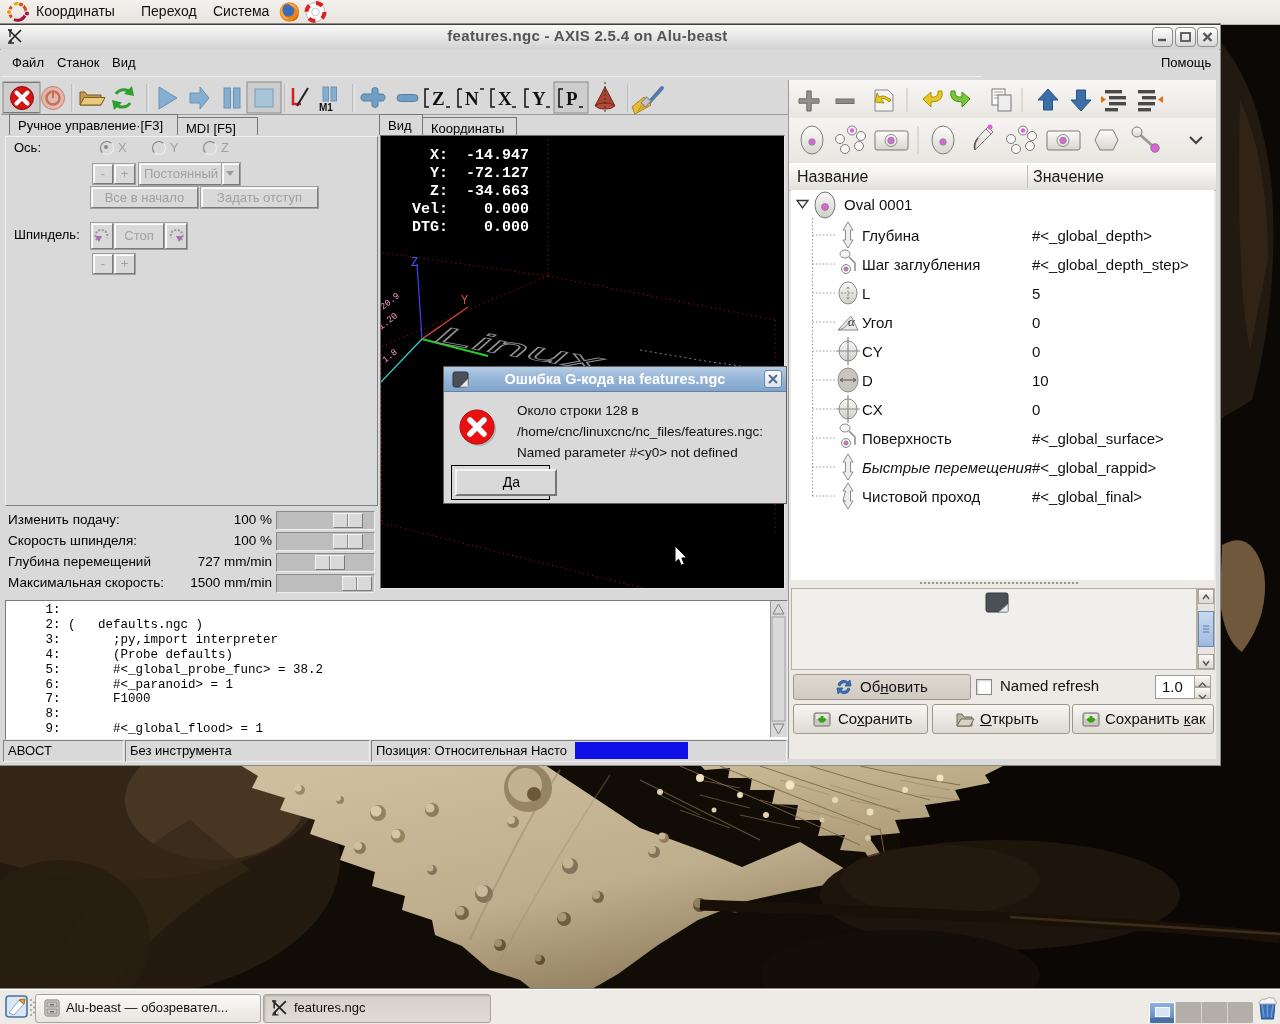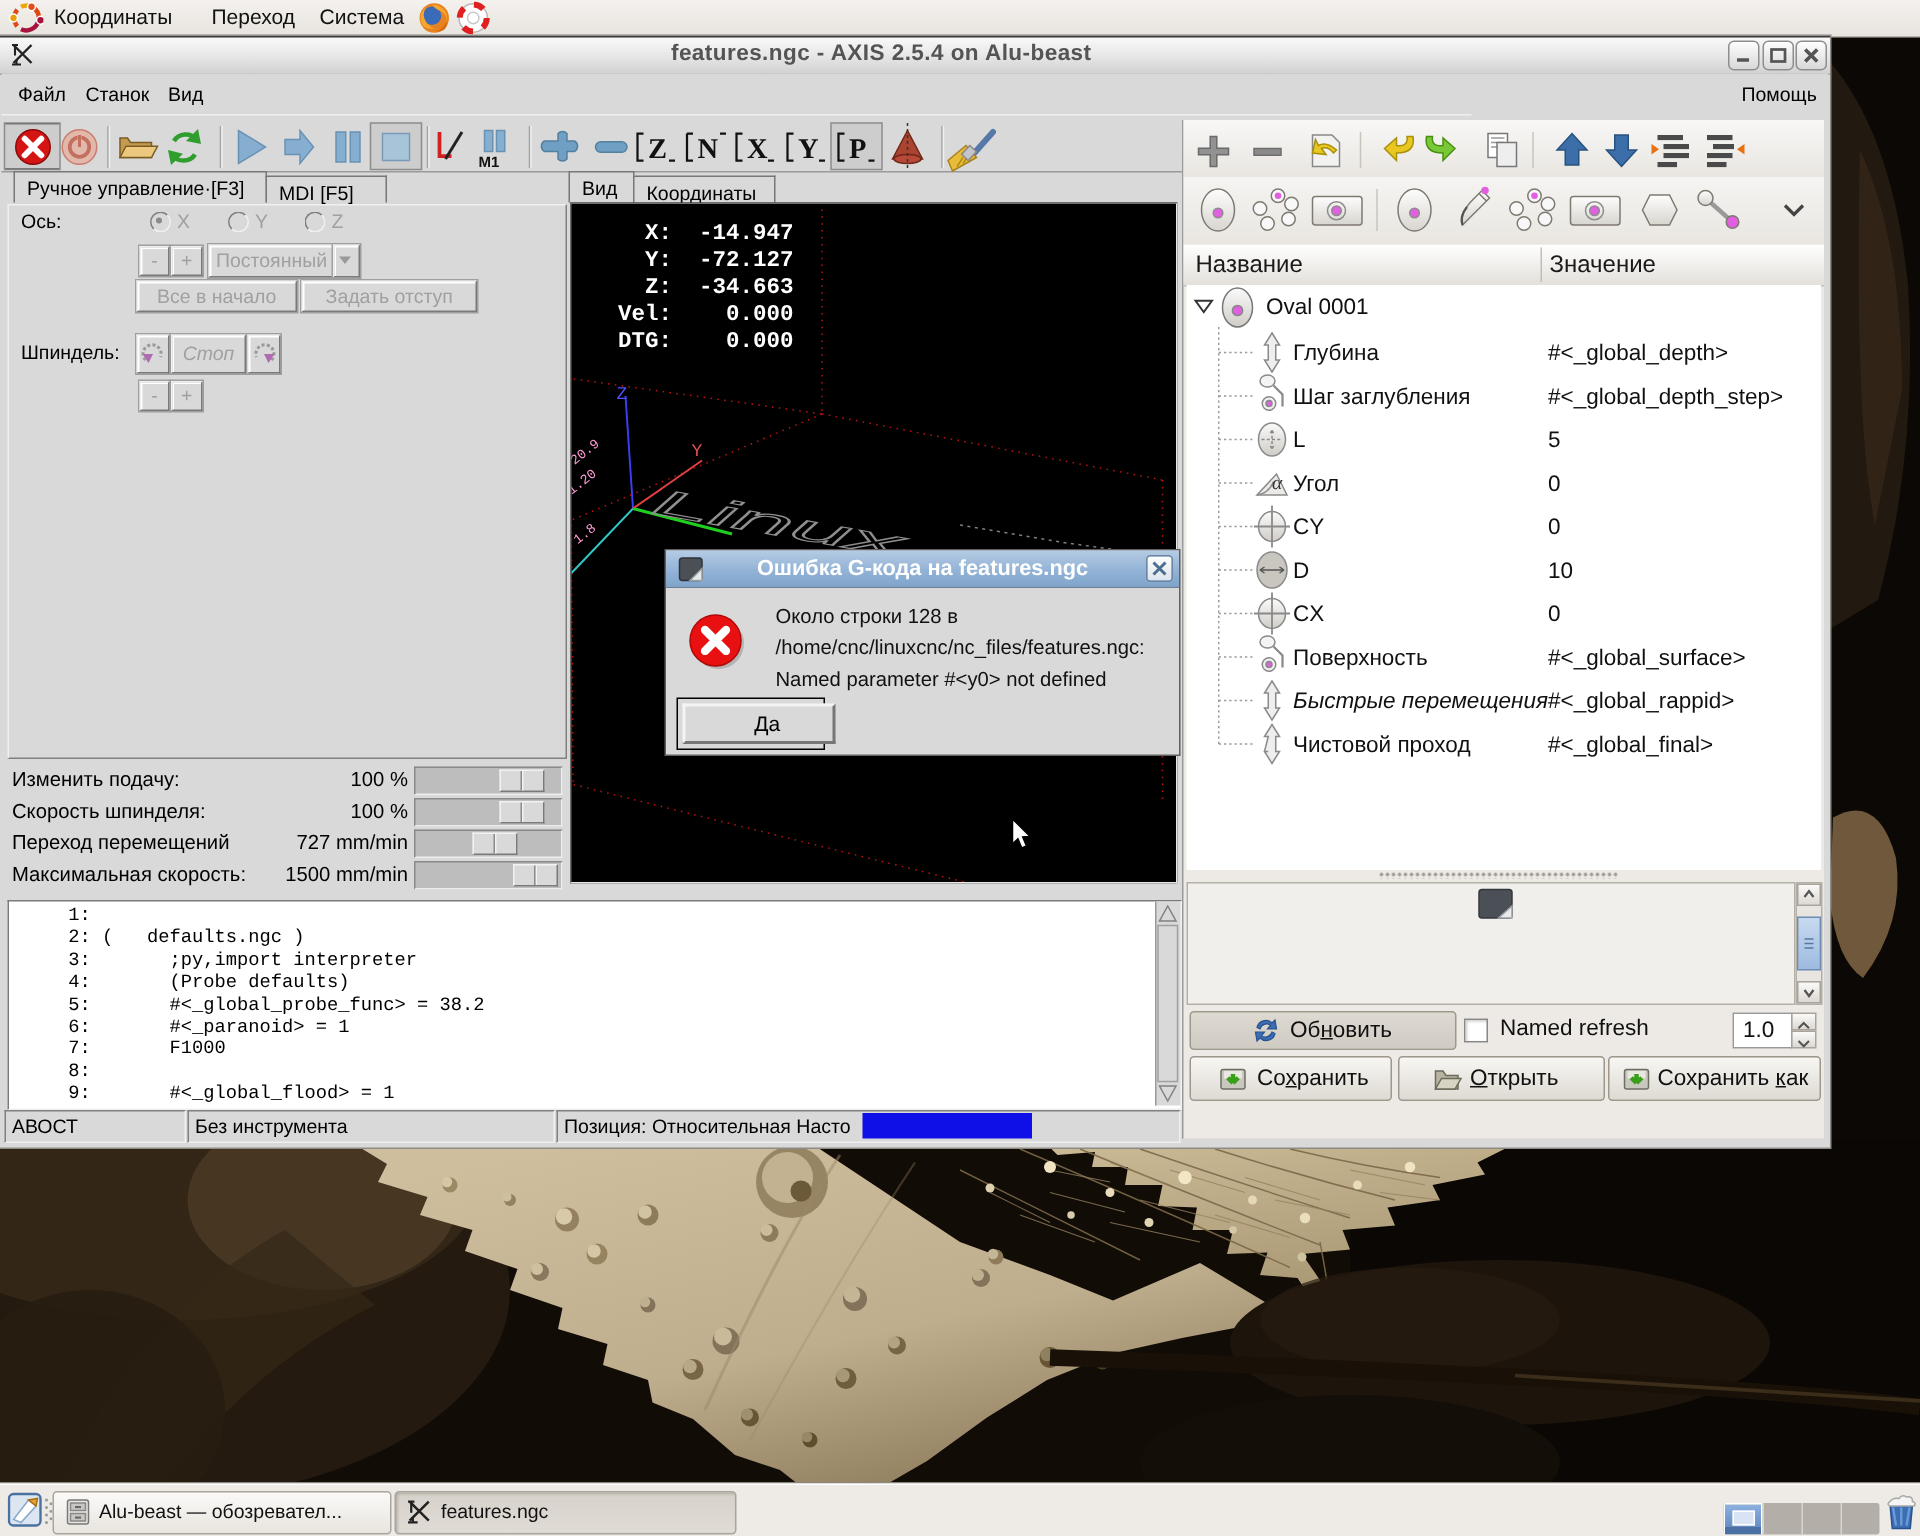--- a/index.html
+++ b/index.html
@@ -344,39 +344,39 @@
   <div class="btn" style="left:222px;top:139px;width:16px;height:20px;">
         <div class="abs" style="left:3px;top:7px;width:0;height:0;border:4px solid transparent;border-top:5px solid #9a9a9a;"></div>
       </div>
   <div class="btn" style="left:91px;top:163px;width:105px;height:19px;line-height:19px;">Все в начало</div>
   <div class="btn" style="left:201px;top:163px;width:115px;height:19px;line-height:19px;">Задать отступ</div>
   <span class="ltext" style="left:14px;top:203px;">Шпиндель:</span>
   <div class="btn" style="left:91px;top:199px;width:20px;height:24px;"><svg width="18" height="22">
           <path d="M4,16 A6,6 0 1 1 14,14" fill="none" stroke="#9a9a9a" stroke-width="2" stroke-dasharray="2,1.5"></path>
           <path d="M2,12 l4,6 l3,-6 z" fill="#b06ab0"></path>
         </svg></div>
-  <div class="btn" style="left:114px;top:199px;width:48px;height:24px;line-height:24px;font-style:italic;">Стоп</div>
+  <div class="btn" style="left:114px;top:199px;width:48px;height:24px;line-height:24px;">Стоп</div>
   <div class="btn" style="left:165px;top:199px;width:20px;height:24px;"><svg width="18" height="22">
           <path d="M14,16 A6,6 0 1 0 4,14" fill="none" stroke="#9a9a9a" stroke-width="2" stroke-dasharray="2,1.5"></path>
           <path d="M16,12 l-4,6 l-3,-6 z" fill="#b06ab0"></path>
         </svg></div>
   <div class="btn" style="left:93px;top:230px;width:18px;height:18px;line-height:18px;">-</div>
   <div class="btn" style="left:114px;top:230px;width:19px;height:18px;line-height:18px;">+</div>
 
   <span class="sllbl" style="left:8px;top:488px;">Изменить подачу:</span>
   <span class="slval" style="left:182px;top:488px;">100 %</span>
   <div class="trough" style="top:487px;">
         <div class="shandle" style="left:56px;"></div>
       </div>
   <span class="sllbl" style="left:8px;top:509px;">Скорость шпинделя:</span>
   <span class="slval" style="left:182px;top:509px;">100 %</span>
   <div class="trough" style="top:508px;">
         <div class="shandle" style="left:56px;"></div>
       </div>
-  <span class="sllbl" style="left:8px;top:530px;">Переход перемещений</span>
+  <span class="sllbl" style="left:8px;top:530px;">Глубина перемещений</span>
   <span class="slval" style="left:182px;top:530px;">727 mm/min</span>
   <div class="trough" style="top:529px;">
         <div class="shandle" style="left:38px;"></div>
       </div>
   <span class="sllbl" style="left:8px;top:551px;">Максимальная скорость:</span>
   <span class="slval" style="left:182px;top:551px;">1500 mm/min</span>
   <div class="trough" style="top:550px;">
         <div class="shandle" style="left:65px;"></div>
       </div>
 

